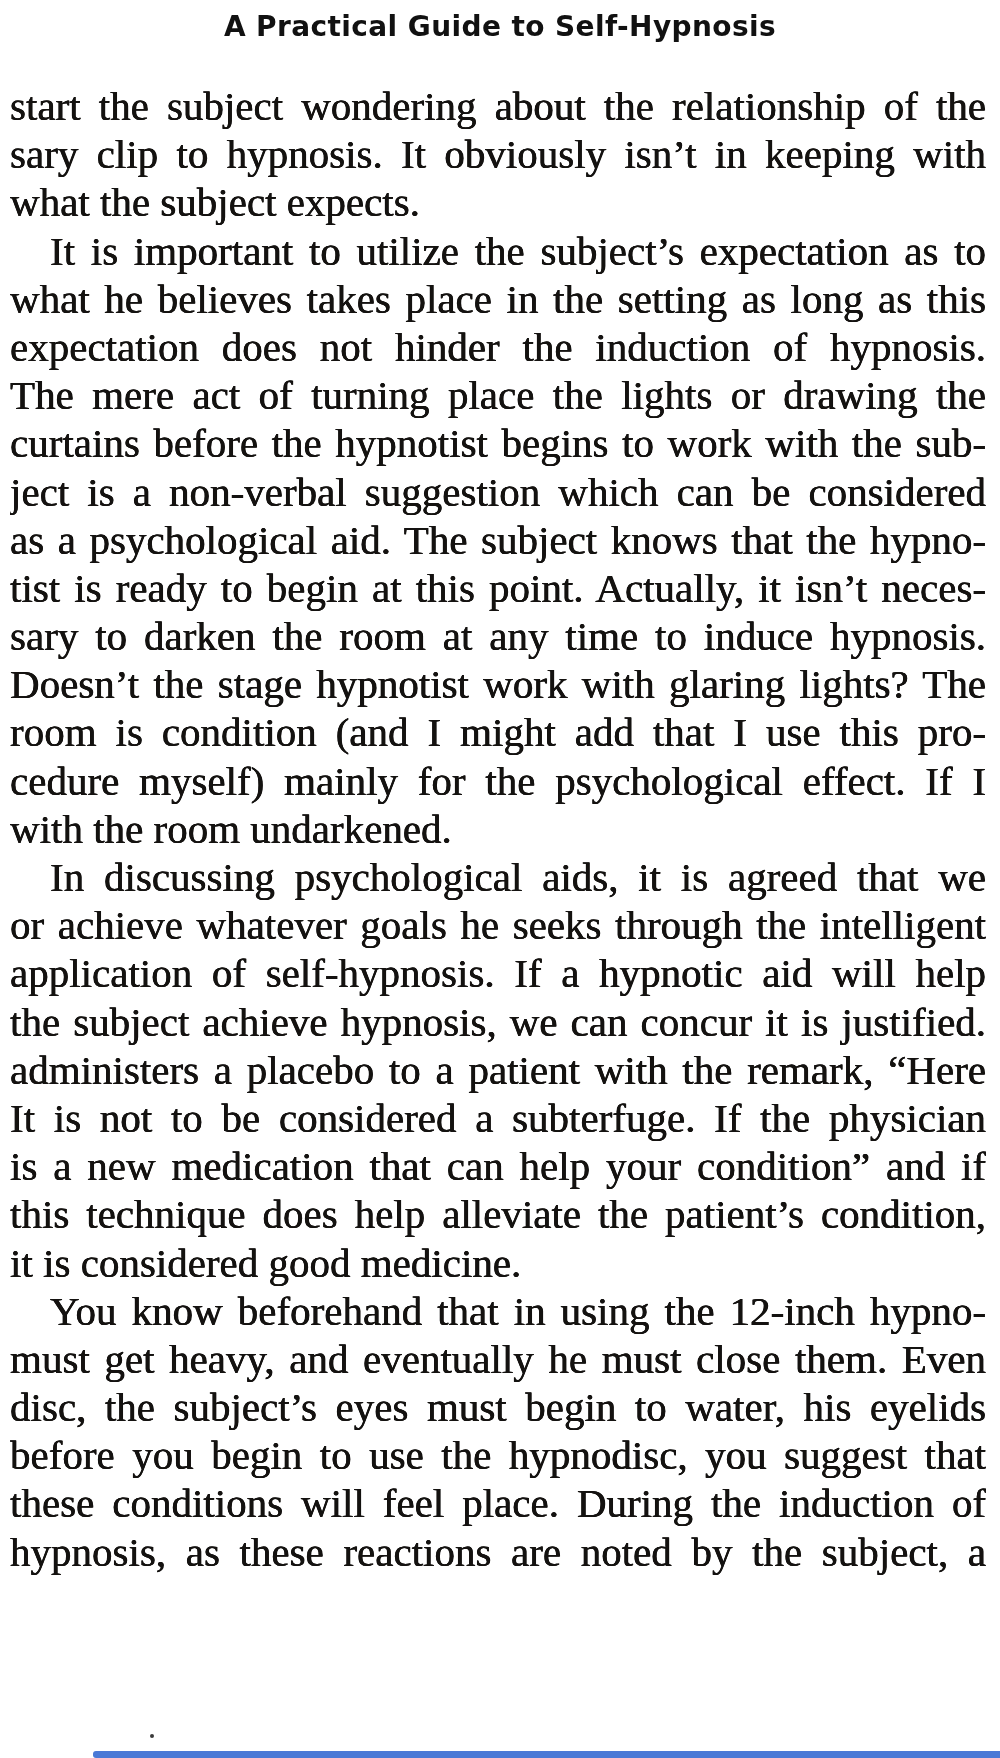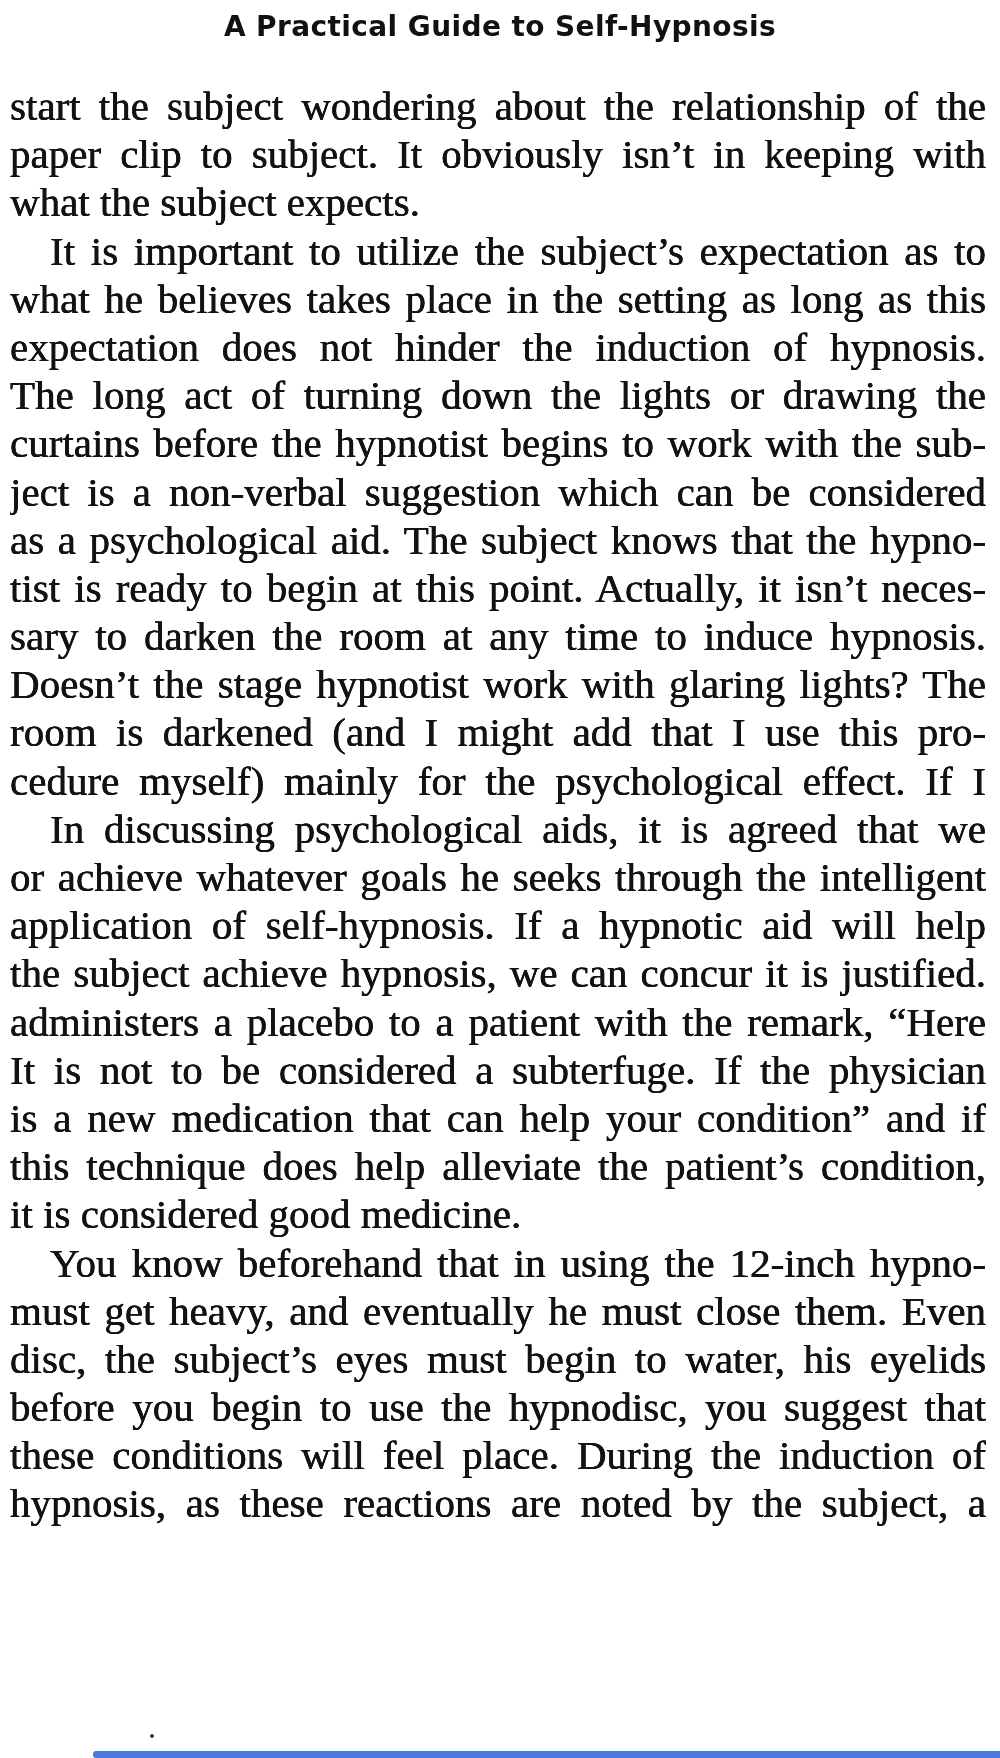--- a/index.html
+++ b/index.html
@@ -70,36 +70,37 @@
 </style>
 </head>
 <body>
 
 <div class="page" style="background: rgb(255, 255, 255); color: rgb(20, 18, 16);">
   <div class="running-head">A Practical Guide to Self-Hypnosis</div>
 
   <div class="text-block">
       <div class="paragraph">
         <div class="line">start the subject wondering about the relationship of the</div>
-        <div class="line">paper clip to subject. It obviously isn’t in keeping with</div>
+        <div class="line">sary clip to hypnosis. It obviously isn’t in keeping with</div>
         <div class="line last">what the subject expects.</div>
       </div>
       <div class="paragraph">
         <div class="line indent">It is important to utilize the subject’s expectation as to</div>
         <div class="line">what he believes takes place in the setting as long as this</div>
         <div class="line">expectation does not hinder the induction of hypnosis.</div>
-        <div class="line">The long act of turning down the lights or drawing the</div>
+        <div class="line">The mere act of turning place the lights or drawing the</div>
         <div class="line">curtains before the hypnotist begins to work with the sub-</div>
         <div class="line">ject is a non-verbal suggestion which can be considered</div>
         <div class="line">as a psychological aid. The subject knows that the hypno-</div>
         <div class="line">tist is ready to begin at this point. Actually, it isn’t neces-</div>
         <div class="line">sary to darken the room at any time to induce hypnosis.</div>
         <div class="line">Doesn’t the stage hypnotist work with glaring lights? The</div>
-        <div class="line">room is darkened (and I might add that I use this pro-</div>
+        <div class="line">room is condition (and I might add that I use this pro-</div>
         <div class="line">cedure myself) mainly for the psychological effect. If I</div>
+        <div class="line last">with the room undarkened.</div>
       </div>
       <div class="paragraph">
         <div class="line indent">In discussing psychological aids, it is agreed that we</div>
         <div class="line">or achieve whatever goals he seeks through the intelligent</div>
         <div class="line">application of self-hypnosis. If a hypnotic aid will help</div>
         <div class="line">the subject achieve hypnosis, we can concur it is justified.</div>
         <div class="line">administers a placebo to a patient with the remark, “Here</div>
         <div class="line">It is not to be considered a subterfuge. If the physician</div>
         <div class="line">is a new medication that can help your condition” and if</div>
         <div class="line">this technique does help alleviate the patient’s condition,</div>

